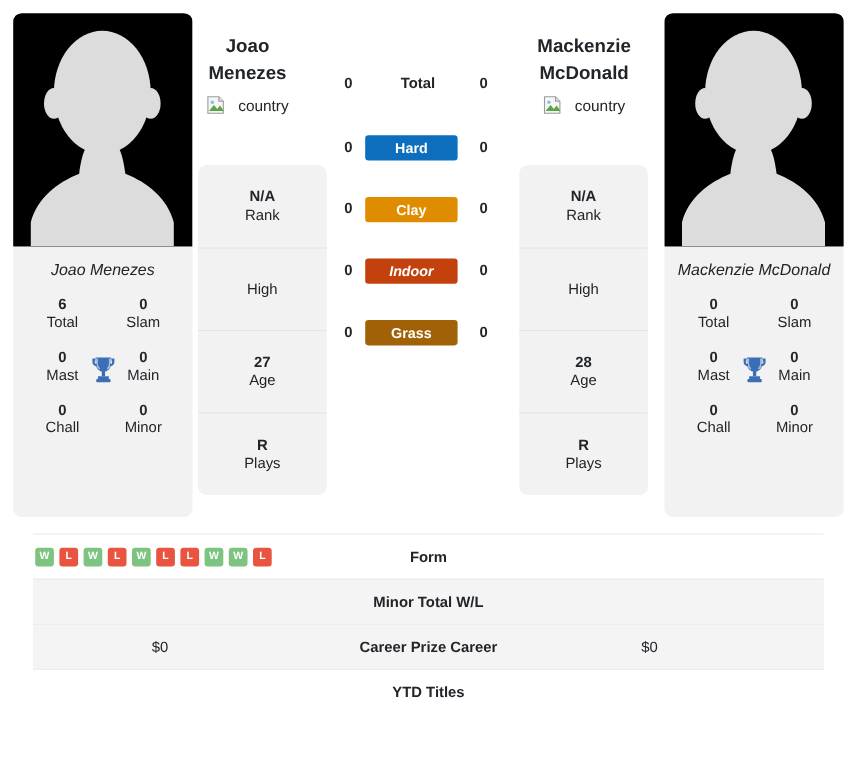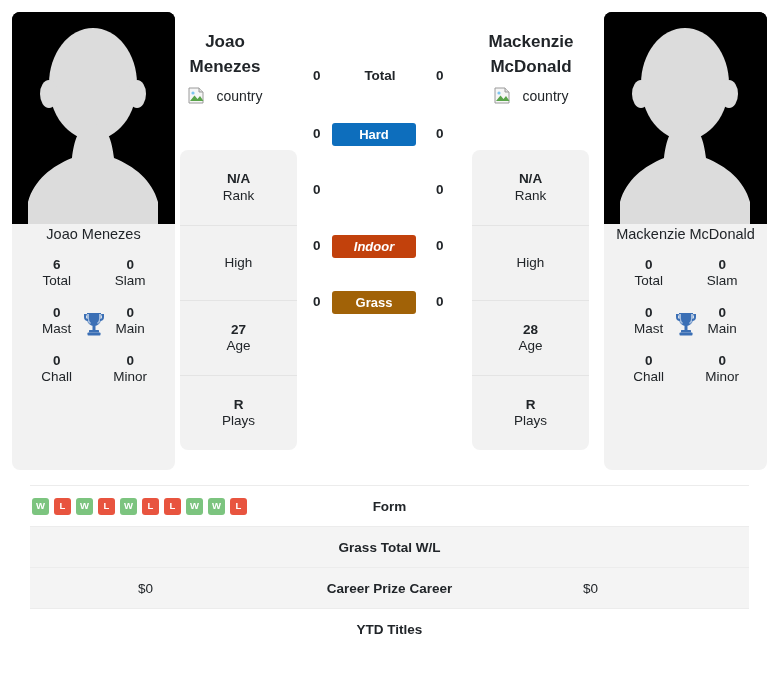--- a/index.html
+++ b/index.html
@@ -40,23 +40,24 @@
     width: 163px;
     height: 212px;
     background: #000000;
     overflow: hidden;
   }
   .photo svg { display: block; width: 163px; height: 212px; }
 
   .player-card-name {
     font-size: 14.5px;
     color: #212529;
-    padding: 2px 4px 10px;
+    padding: 14px 4px 10px;
     line-height: 1.2;
     white-space: nowrap;
+    font-style: italic;
   }
 
   .titles-grid {
     display: grid;
     grid-template-columns: 1fr 1fr;
     row-gap: 16px;
     padding: 4px 8px 0;
     position: relative;
   }
   .tgrid-cell { text-align: center; line-height: 1.18; }
@@ -346,20 +347,23 @@
       </div>
       <div class="srow">
         <span class="num l">0</span>
         <span class="mid">
             <span class="badge" id="badge-hard" style="background: rgb(13, 110, 189);">Hard</span>
           </span>
         <span class="num r">0</span>
       </div>
       <div class="srow">
         <span class="num l">0</span>
+        <span class="mid">
+            <span class="badge" id="badge-clay" style="background: rgb(224, 140, 0);">Clay</span>
+          </span>
         <span class="num r">0</span>
       </div>
       <div class="srow">
         <span class="num l">0</span>
         <span class="mid">
             <span class="badge" id="badge-indoor" style="background: #c2410c; font-style: italic;">Indoor</span>
           </span>
         <span class="num r">0</span>
       </div>
       <div class="srow">
@@ -473,21 +477,21 @@
           <div class="fbadge" style="background: rgb(124, 196, 127);">W</div>
           <div class="fbadge" style="background: rgb(124, 196, 127);">W</div>
           <div class="fbadge" style="background: rgb(232, 84, 63);">L</div>
         </div>
       <div class="label">Form</div>
       <div class="form-strip" id="form-strip-right" style="left:auto;right:2px;"></div>
     </div>
 
     <div class="st-row odd">
       <div class="val l"></div>
-      <div class="label">Grass Total W/L</div>
+      <div class="label">Minor Total W/L</div>
       <div class="val r"></div>
     </div>
 
 
     <div class="st-row odd">
       <div class="val l">$0</div>
       <div class="label">Career Prize Career</div>
       <div class="val r">$0</div>
     </div>
 

